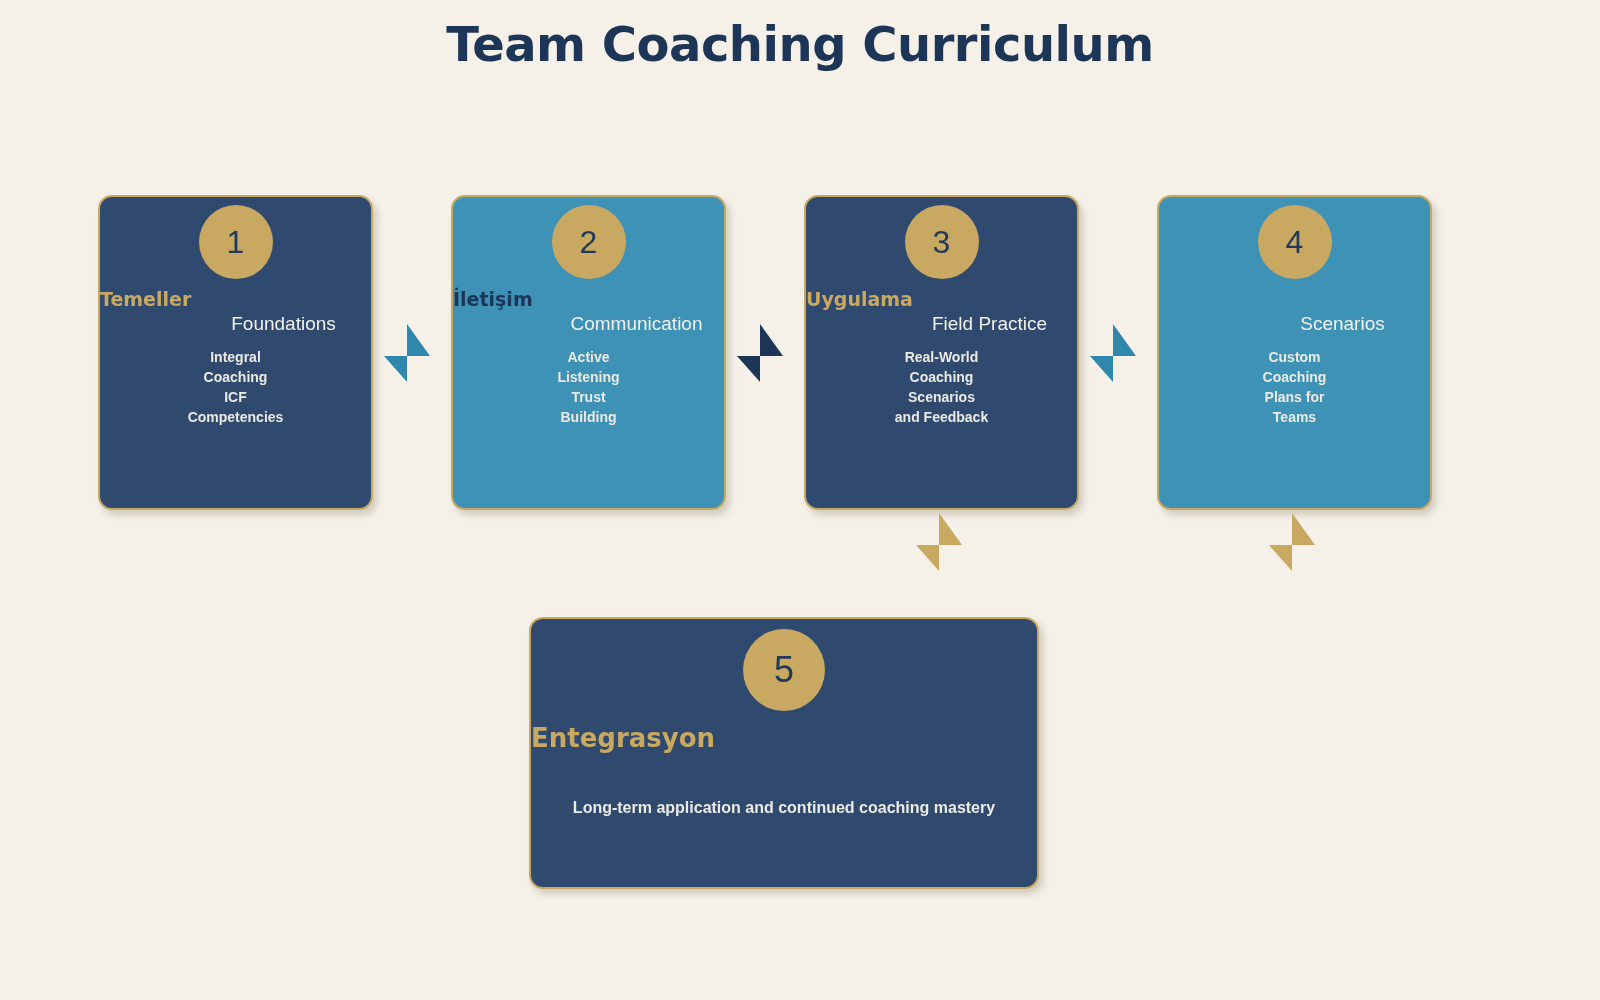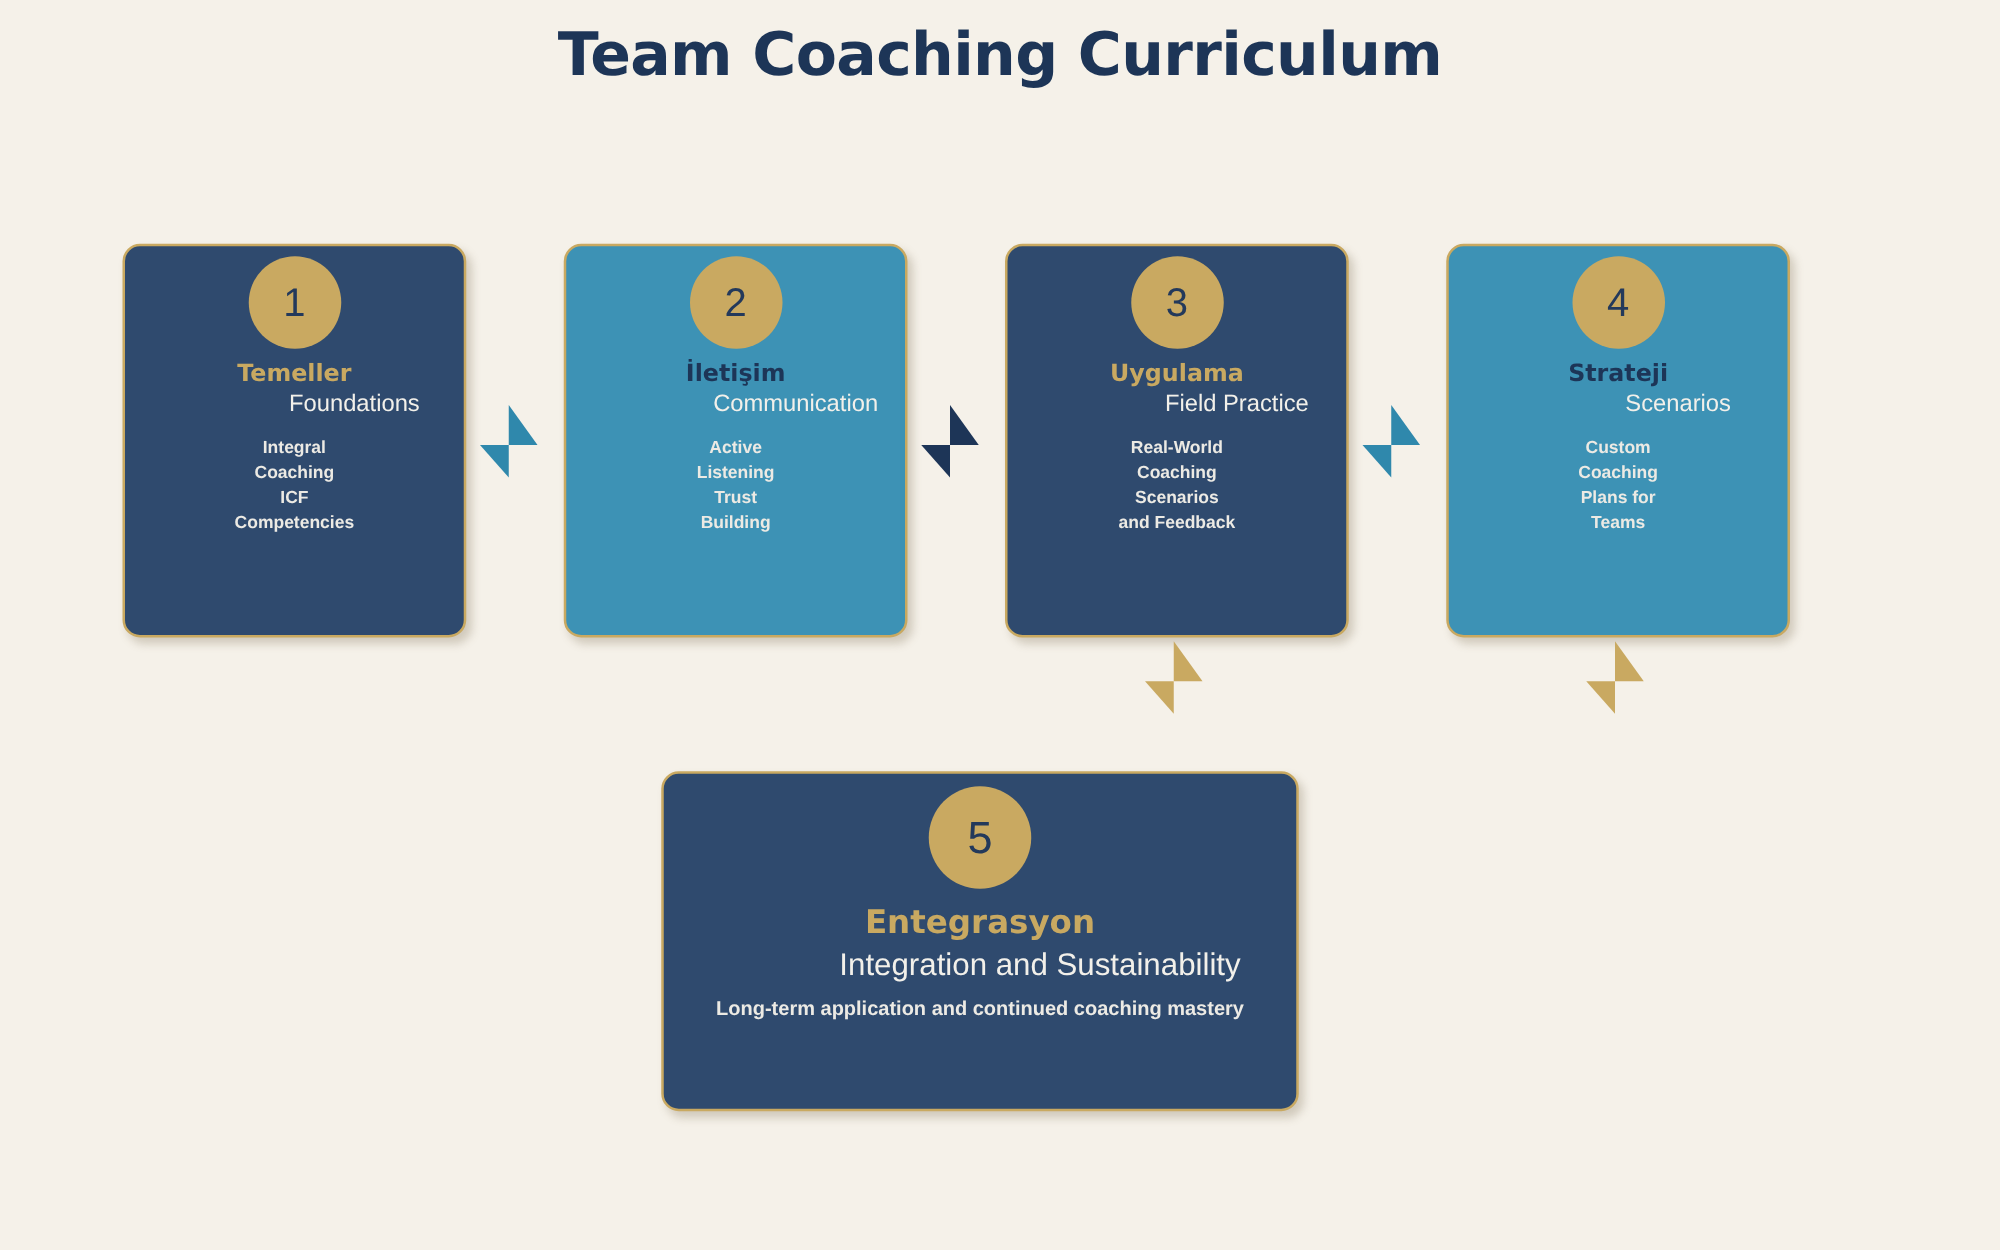--- a/index.html
+++ b/index.html
@@ -70,21 +70,20 @@
     height: 82px;
     line-height: 82px;
     font-size: 36px;
   }
 
   .card-title {
     position: absolute;
     left: 0;
     width: 100%;
     top: 90px;
-    text-align: center;
     font-family: "DejaVu Sans", sans-serif;
     font-size: 19px;
     font-weight: bold;
     line-height: 24px;
   }
   .card.navy .card-title { color: #c9a961; }
   .card.teal .card-title { color: #1d3557; }
 
   .card-subtitle {
     position: absolute;
@@ -171,32 +170,30 @@
     <div class="card-title">Uygulama</div>
     <div class="card-subtitle">Field Practice</div>
     <div class="card-desc">Real-World
 Coaching
 Scenarios
 and Feedback</div>
   </div>
 
   <div class="card teal" style="left:1157px; top:195px; width:275px; height:315px;">
     <div class="step-circle">4</div>
-    <div class="card-title">Strateji</div>
     <div class="card-subtitle">Scenarios</div>
     <div class="card-desc">Custom
 Coaching
 Plans for
 Teams</div>
   </div>
 
   <div class="card navy bottom" style="left:529px; top:617px; width:510px; height:272px;">
     <div class="step-circle">5</div>
     <div class="card-title">Entegrasyon</div>
-    <div class="card-subtitle">Integration and Sustainability</div>
     <div class="card-desc">Long-term application and continued coaching mastery</div>
   </div>
 
   <div class="connector" style="left:381px; top:322px;">
     <svg width="52" height="62" viewBox="0 0 52 62">
       <polygon points="26,2 26,34 49,34" fill="#2f88ac"></polygon>
       <polygon points="3,34 26,34 26,60" fill="#2f88ac"></polygon>
     </svg>
   </div>
 

